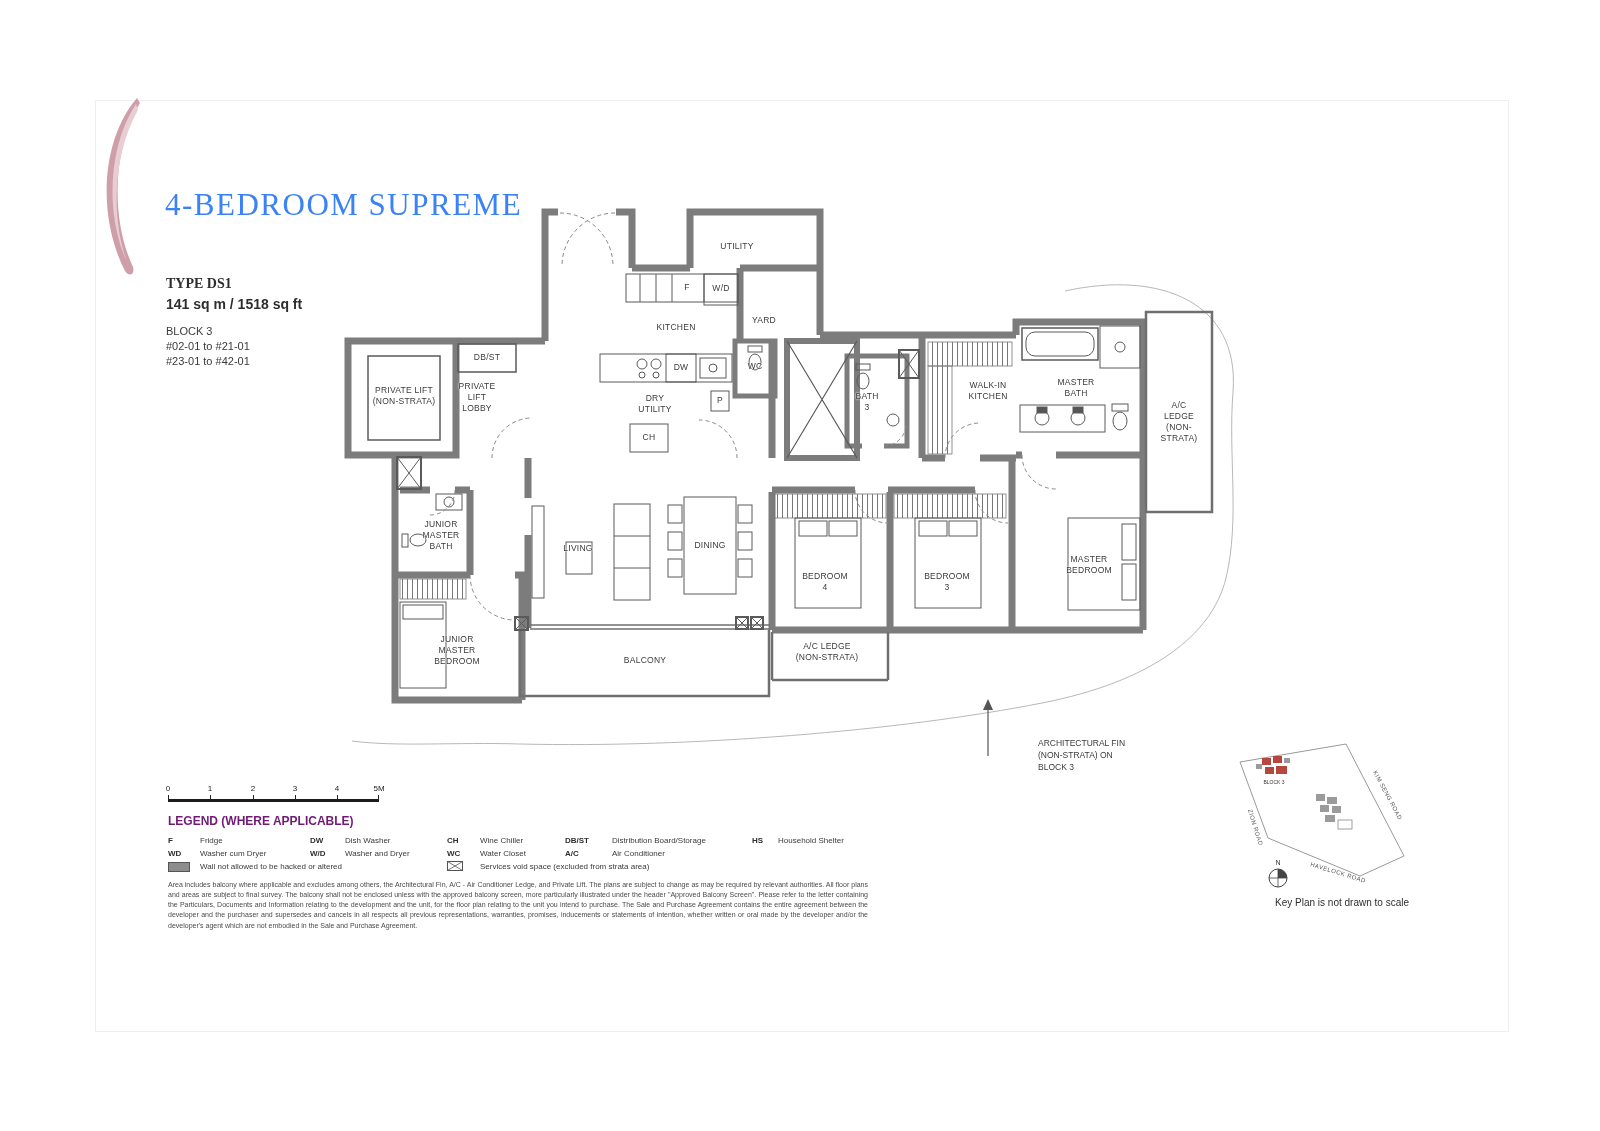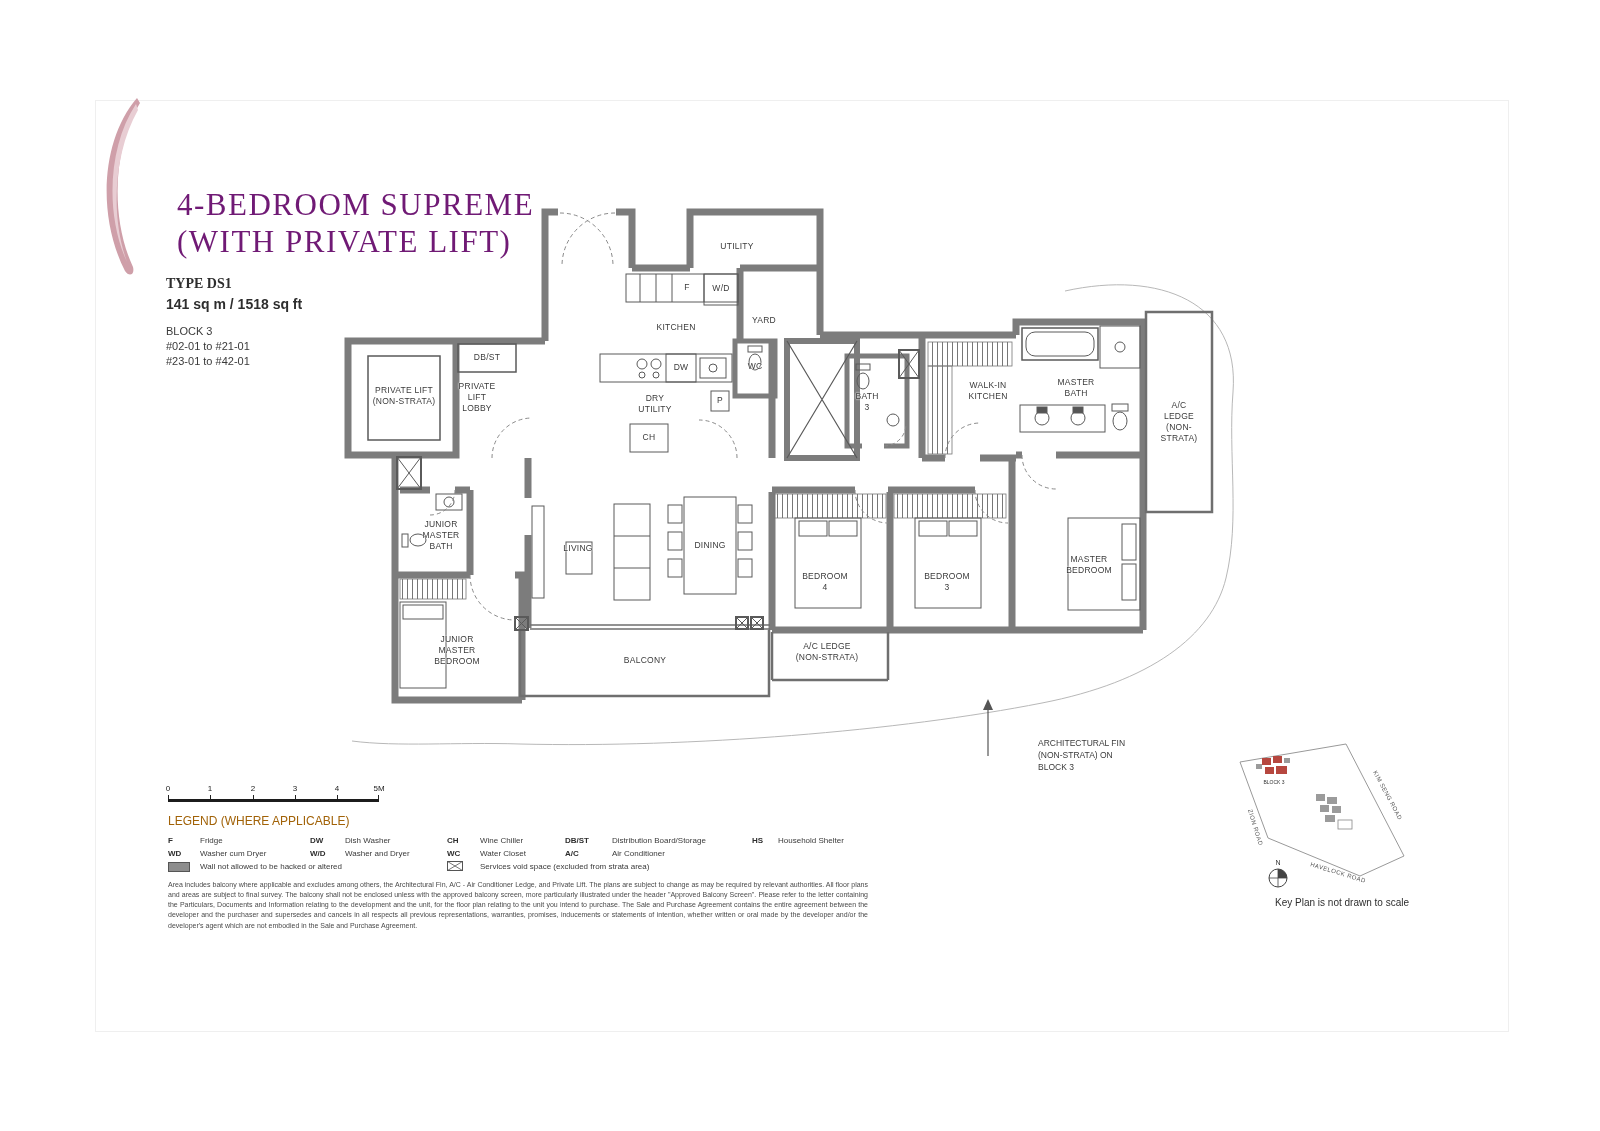--- a/index.html
+++ b/index.html
@@ -1,36 +1,36 @@
 <!DOCTYPE html>
 <html><head>
 <meta charset="utf-8">
 <style>
   html,body{margin:0;padding:0;background:#ffffff;}
   body{font-family:"Liberation Sans",sans-serif;}
   .page{position:relative;width:1600px;height:1131px;background:#fff;overflow:hidden;}
   .abs{position:absolute;}
   .card{position:absolute;left:95px;top:100px;width:1412px;height:930px;background:#fff;border:1px solid #efefef;}
-  .title-block{position:absolute;left:165px;top:186px;color:#701a75;margin-left:12px;}
+  .title-block{position:absolute;left:165px;top:186px;color:#3b82f6;}
   .title-line{font-family:"Liberation Serif",serif;font-size:31px;letter-spacing:1.5px;line-height:37px;font-weight:400;}
   .type-line{position:absolute;left:166px;top:276px;font-size:14px;font-weight:bold;color:#2e2e2e;font-family:Liberation Serif, serif;}
   .area-line{position:absolute;left:166px;top:296px;font-size:14px;font-weight:bold;color:#2e2e2e;}
   .block-line{position:absolute;left:166px;top:325px;font-size:11px;color:#3a3a3a;}
   .units-line1{position:absolute;left:166px;top:340px;font-size:11px;color:#3a3a3a;}
   .units-line2{position:absolute;left:166px;top:355px;font-size:11px;color:#3a3a3a;}
   .plan-label{position:absolute;transform:translate(-50%,-50%);font-size:8.5px;line-height:1.3;
     letter-spacing:.25px;color:#3a3a3a;text-align:center;white-space:pre-line;
     text-shadow:0 0 2px #fff,0 0 2px #fff;}
   .fin-note{position:absolute;left:1038px;top:738px;font-size:8.5px;line-height:1.4;color:#3a3a3a;white-space:pre-line;}
   .scalebar{position:absolute;left:168px;top:784px;width:220px;height:22px;}
   .sb-num{position:absolute;top:0;font-size:8px;color:#222;transform:translateX(-50%);}
   .sb-tick{position:absolute;top:11px;width:1px;height:4px;background:#222;}
   .sb-bar{position:absolute;top:15px;left:0;width:211px;height:3px;background:#1c1c1c;}
   .legend{position:absolute;left:168px;top:814px;width:780px;height:64px;}
-  .legend-title{position:absolute;left:0;top:0;font-size:12px;font-weight:normal;color:#a16207;}
+  .legend-title{position:absolute;left:0;top:0;font-size:12px;font-weight:bold;color:#701a75;}
   .lg-ab{position:absolute;font-size:8px;font-weight:bold;color:#2e2e2e;}
   .lg-lb{position:absolute;font-size:8px;color:#3a3a3a;}
   .lg-swatch-wall{position:absolute;width:20px;height:8px;background:#8d8d8d;border:1px solid #555;}
   .lg-swatch-void{position:absolute;width:16px;height:10px;}
   .disclaimer{position:absolute;left:168px;top:880px;width:700px;font-size:7px;line-height:1.45;color:#4a4a4a;text-align:justify;}
   .keyplan-caption{position:absolute;left:1247px;top:897px;width:190px;text-align:center;font-size:10px;color:#2e2e2e;}
   .footer{position:absolute;left:0;top:1058px;width:1600px;text-align:center;font-size:12px;color:#333;}
   svg{overflow:visible;}
 </style>
 </head>
@@ -40,21 +40,20 @@
 
   <div class="card"></div>
 
   <svg class="abs" style="left:95px;top:98px;width:50px;height:180px" viewBox="0 0 50 180">
     <path d="M42 0 C6 42 2 118 30 173 C34 179 40 177 38 169 C15 120 18 48 45 5 Z" fill="#cf9fa9"></path>
     <path d="M41 6 C13 48 10 116 32 164 C15 118 19 54 43 12 Z" fill="#e8cdd3"></path>
   </svg>
 
   <div class="title-block">
     <div class="title-line">4-BEDROOM SUPREME</div>
-    <div class="title-line">(WITH PRIVATE LIFT)</div>
   </div>
   <div class="type-line">TYPE DS1</div>
   <div class="area-line">141 sq m / 1518 sq ft</div>
   <div class="block-line">BLOCK 3</div>
   <div class="units-line1">#02-01 to #21-01</div>
   <div class="units-line2">#23-01 to #42-01</div>
 
   <svg class="abs" style="left:330px;top:180px;width:920px;height:600px" viewBox="330 180 920 600">
     <defs>
       <pattern id="hv" width="5" height="8" patternUnits="userSpaceOnUse">

